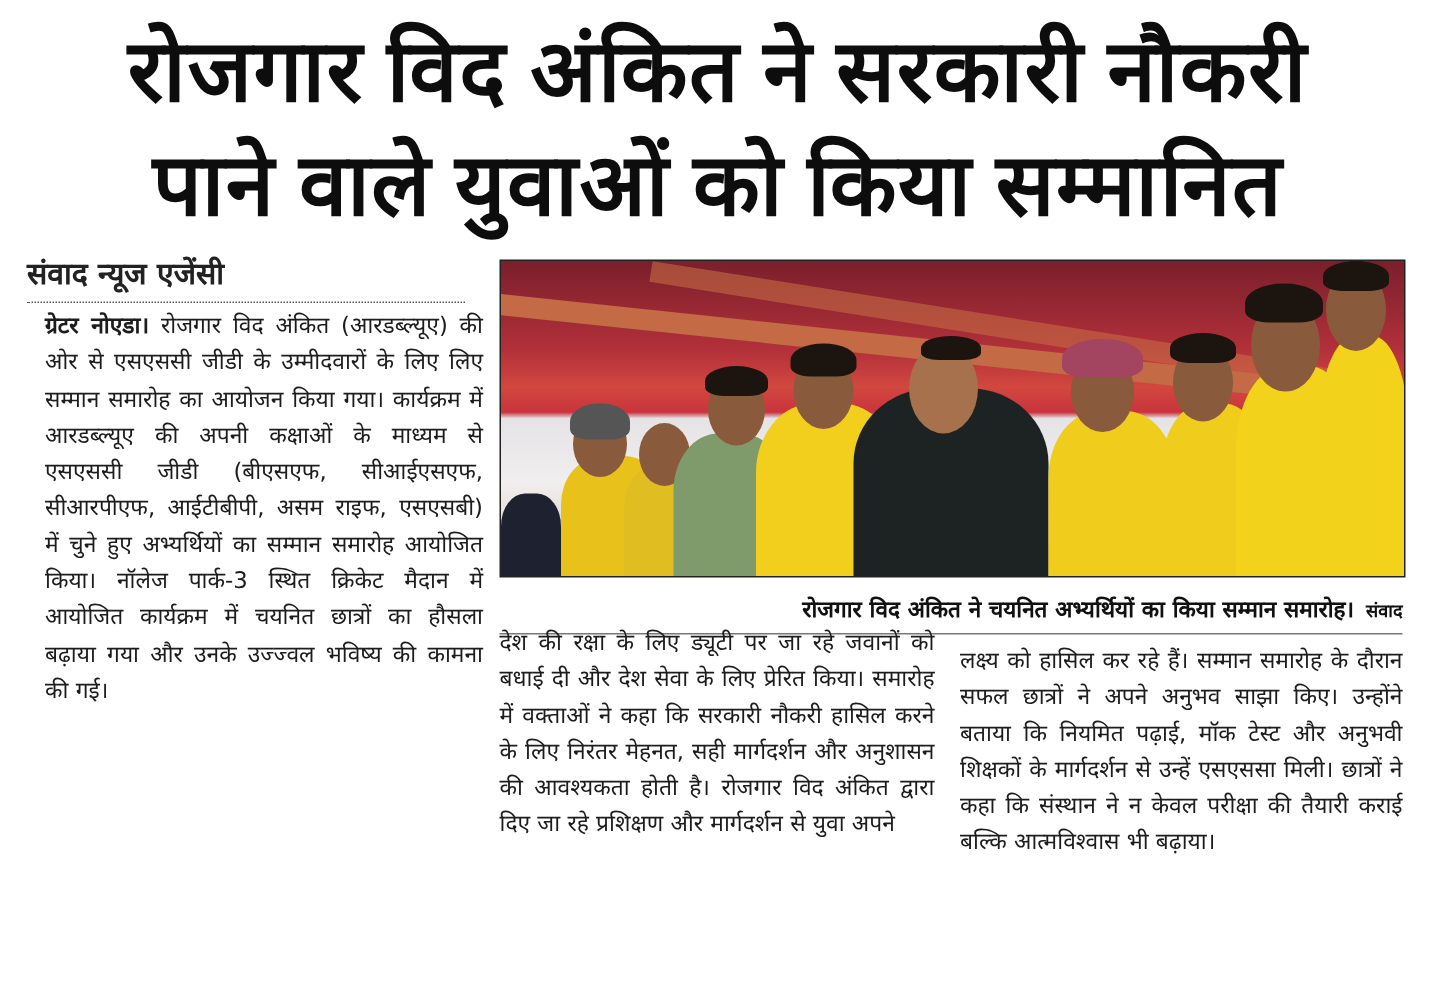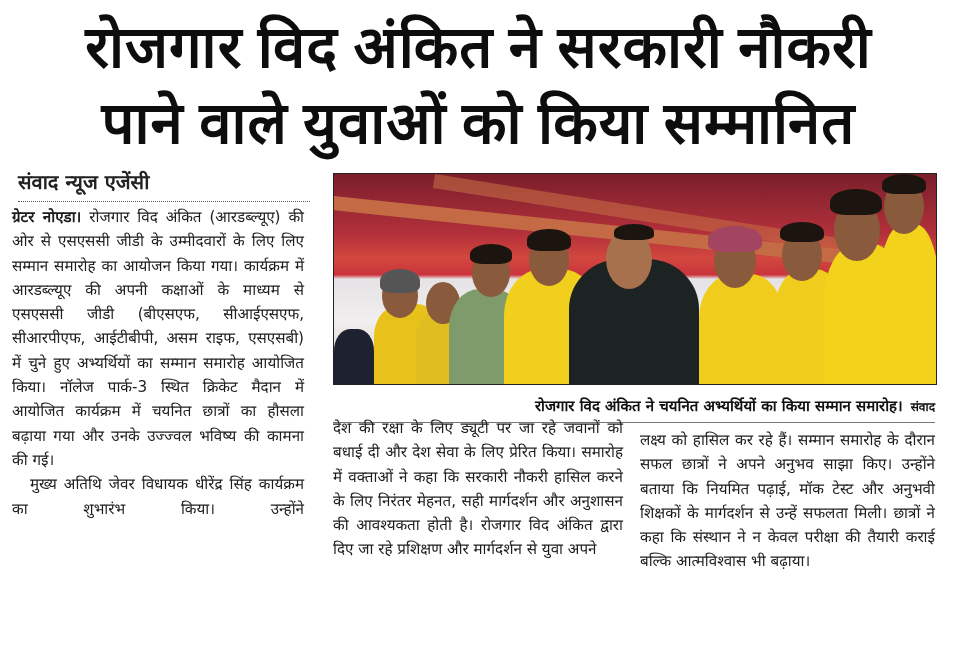--- a/index.html
+++ b/index.html
@@ -18,21 +18,21 @@
     position:absolute; left:18px; top:168px; width:292px;
     font-size:20px; font-weight:bold; color:#222;
     padding-bottom:6px; border-bottom:1px dotted #555;
   }
   .col {
     position:absolute; font-size:15.2px; line-height:24.3px; color:#1c1c1c;
     text-align:justify; text-align-last:justify;
   }
   .col p { margin:0; }
   .col .last { text-align-last:left; }
-  .col1 { left:12px; top:205px; width:292px; }
+  .col1 { left:30px; top:205px; width:292px; }
   .col2 { left:333px; top:416px; width:290px; }
   .col3 { left:640px; top:428px; width:295px; }
   .dateline { font-weight:bold; }
   .indent { text-indent:18px; }
   .photo {
     position:absolute; left:333px; top:173px; width:602px; height:210px;
     overflow:hidden; border:1px solid #222;
     background:linear-gradient(180deg,#7a1f2b 0%,#b2303a 28%,#d2473f 40%,#c9343c 48%,#e6e3e6 50%,#f1eef0 70%,#d8c9a8 100%);
   }
   .roof-beam { position:absolute; height:14px; background:#c46a45; transform-origin:left center; }
@@ -49,21 +49,20 @@
 </head>
 <body>
 
 <div class="headline hl1">रोजगार विद अंकित ने सरकारी नौकरी</div>
 <div class="headline hl2">पाने वाले युवाओं को किया सम्मानित</div>
 
 <div class="byline">संवाद न्यूज एजेंसी</div>
 
 <div class="col col1">
   <p class="last"><span class="dateline">ग्रेटर नोएडा।</span> <span>रोजगार विद अंकित (आरडब्ल्यूए) की ओर से एसएससी जीडी के उम्मीदवारों के लिए लिए सम्मान समारोह का आयोजन किया गया। कार्यक्रम में आरडब्ल्यूए की अपनी कक्षाओं के माध्यम से एसएससी जीडी (बीएसएफ, सीआईएसएफ, सीआरपीएफ, आईटीबीपी, असम राइफ, एसएसबी) में चुने हुए अभ्यर्थियों का सम्मान समारोह आयोजित किया। नॉलेज पार्क-3 स्थित क्रिकेट मैदान में आयोजित कार्यक्रम में चयनित छात्रों का हौसला बढ़ाया गया और उनके उज्ज्वल भविष्य की कामना की गई।</span></p>
-  <p class="indent">मुख्य अतिथि जेवर विधायक धीरेंद्र सिंह कार्यक्रम का शुभारंभ किया। उन्होंने</p>
 </div>
 
 <div class="photo">
   <div class="roof-beam" style="left:-20px;top:20px;width:700px;transform:rotate(6deg);"></div>
   <div class="roof-beam" style="left:100px;top:0px;width:600px;transform:rotate(9deg);opacity:.6;"></div>
   <div class="figure" style="left:0;width:40px;height:55px;background:#1e2230;"></div>
   <div class="figure" style="left:40px;width:70px;height:80px;background:#e8c21b;"></div>
   <div class="head" style="left:48px;top:100px;width:36px;height:44px;"></div>
   <div class="hair" style="left:46px;top:95px;width:40px;height:24px;background:#555;"></div>
   <div class="figure" style="left:82px;width:60px;height:75px;background:#e0bd20;"></div>
@@ -94,14 +93,14 @@
 <div class="caption">
   <span>रोजगार विद अंकित ने चयनित अभ्यर्थियों का किया सम्मान समारोह।</span><span class="credit">संवाद</span>
 </div>
 <div class="rule" style="left:333px;top:422px;width:602px;"></div>
 
 <div class="col col2">
   <p class="last">देश की रक्षा के लिए ड्यूटी पर जा रहे जवानों को बधाई दी और देश सेवा के लिए प्रेरित किया। समारोह में वक्ताओं ने कहा कि सरकारी नौकरी हासिल करने के लिए निरंतर मेहनत, सही मार्गदर्शन और अनुशासन की आवश्यकता होती है। रोजगार विद अंकित द्वारा दिए जा रहे प्रशिक्षण और मार्गदर्शन से युवा अपने</p>
 </div>
 
 <div class="col col3">
-  <p class="last">लक्ष्य को हासिल कर रहे हैं। सम्मान समारोह के दौरान सफल छात्रों ने अपने अनुभव साझा किए। उन्होंने बताया कि नियमित पढ़ाई, मॉक टेस्ट और अनुभवी शिक्षकों के मार्गदर्शन से उन्हें सफलता मिली। छात्रों ने कहा कि संस्थान ने न केवल परीक्षा की तैयारी कराई बल्कि आत्मविश्वास भी बढ़ाया।</p>
+  <p class="last">लक्ष्य को हासिल कर रहे हैं। सम्मान समारोह के दौरान सफल छात्रों ने अपने अनुभव साझा किए। उन्होंने बताया कि नियमित पढ़ाई, मॉक टेस्ट और अनुभवी शिक्षकों के मार्गदर्शन से उन्हें एसएससा मिली। छात्रों ने कहा कि संस्थान ने न केवल परीक्षा की तैयारी कराई बल्कि आत्मविश्वास भी बढ़ाया।</p>
 </div>
 
 </body></html>

